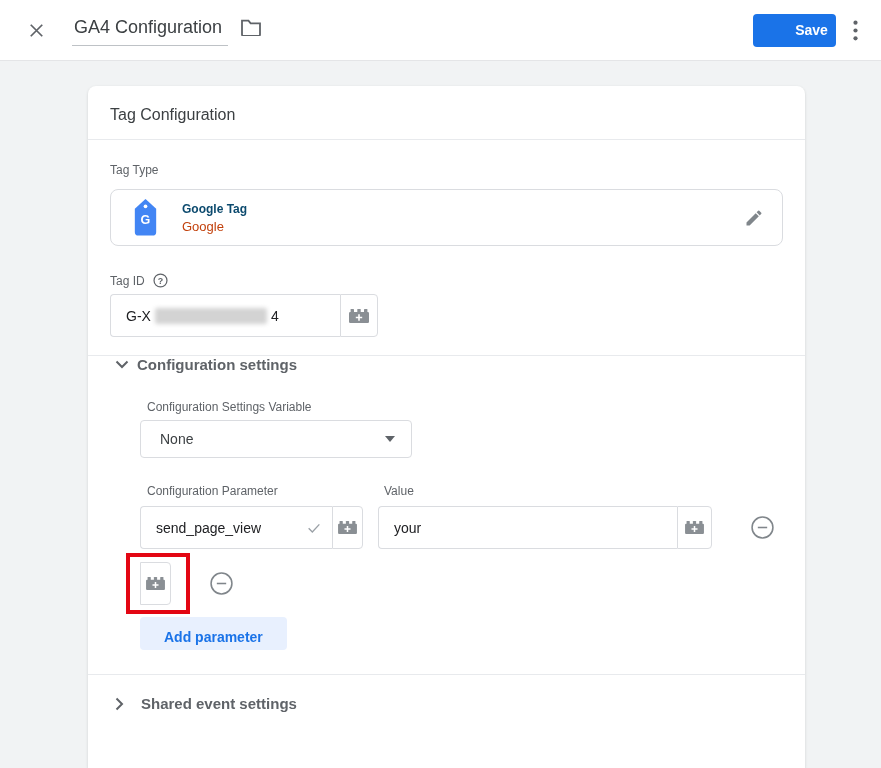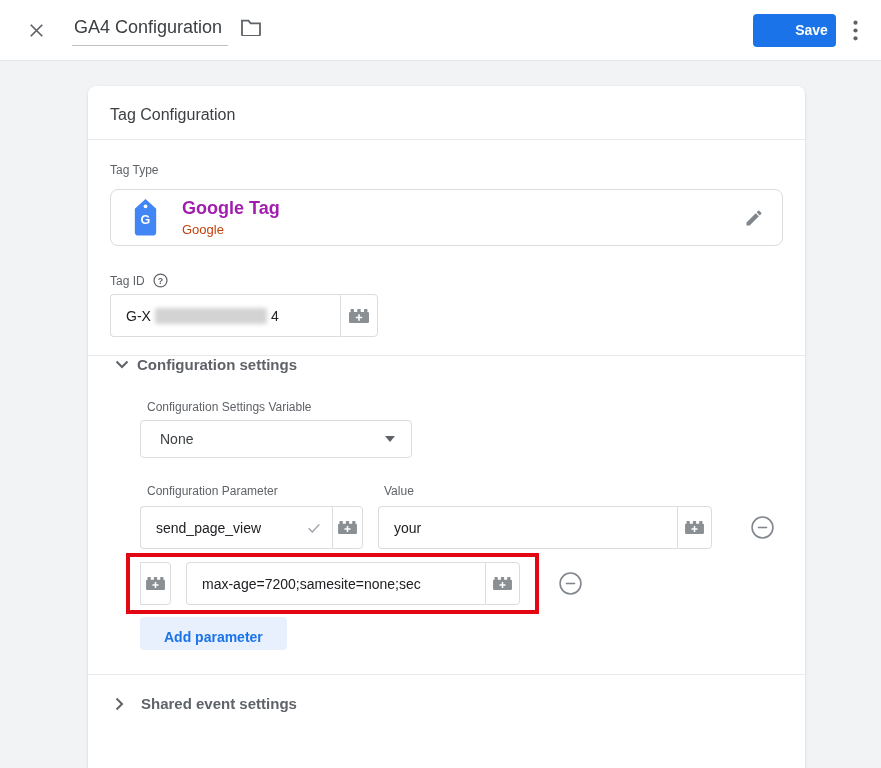--- a/index.html
+++ b/index.html
@@ -48,21 +48,21 @@
 
   .field-label { font-size:12px; color:#5f6368; }
   .tag-type-label { margin-top:23px; }
 
   .tag-type-box {
     margin-top:12px; height:57px; border:1px solid #dadce0; border-radius:8px;
     display:flex; align-items:center; padding:0 18px 0 20px; cursor:pointer;
     background:#fff;
   }
   .tag-texts { margin-left:22px; flex:1; }
-  .tag-name { font-size:18px; font-weight:bold; color:#a21caf; }
+  .tag-name { font-size:12px; font-weight:bold; color:#0c4a6e; }
   .tag-vendor { font-size:13px; color:#c2410c; margin-top:3px; }
 
   .tagid-label-row { margin-top:27px; display:flex; align-items:center; gap:8px; }
 
   .input-group { display:flex; margin-top:6px; }
   .text-input {
     height:43px; border:1px solid #dadce0; border-right:none;
     border-radius:4px 0 0 4px; display:flex; align-items:center;
     padding:0 12px 0 15px; font-size:14px; color:#202124; background:#fff;
     white-space:nowrap; overflow:hidden;
@@ -315,36 +315,20 @@
                         <rect x="2.6" y="2" width="3.4" height="4" rx="0.6"></rect>
                         <rect x="9.3" y="2" width="3.4" height="4" rx="0.6"></rect>
                         <rect x="16" y="2" width="3.4" height="4" rx="0.6"></rect>
                         <rect x="1" y="5" width="20" height="11" rx="1.2"></rect>
                       </g>
                       <path d="M11 7.3 V13.7 M7.8 10.5 H14.2" stroke="#ffffff" stroke-width="1.6" fill="none"></path>
                     </svg>
                 </span>
               </button>
             </div>
-            <div class="input-group" style="margin-top:0">
-              <div class="text-input val-input">max-age=7200;samesite=none;sec</div>
-              <button class="brick-btn val-brick">
-                <span style="display:flex">
-                  <svg width="21" height="17" viewBox="0 0 22 18">
-                      <g fill="#8a8f94">
-                        <rect x="2.6" y="2" width="3.4" height="4" rx="0.6"></rect>
-                        <rect x="9.3" y="2" width="3.4" height="4" rx="0.6"></rect>
-                        <rect x="16" y="2" width="3.4" height="4" rx="0.6"></rect>
-                        <rect x="1" y="5" width="20" height="11" rx="1.2"></rect>
-                      </g>
-                      <path d="M11 7.3 V13.7 M7.8 10.5 H14.2" stroke="#ffffff" stroke-width="1.6" fill="none"></path>
-                    </svg>
-                </span>
-              </button>
-            </div>
           </div>
           <button class="minus-btn minus-hl">
             <span style="display:flex">
               <svg width="25" height="25" viewBox="0 0 24 24">
                   <circle cx="12" cy="12" r="10" fill="none" stroke="#80868b" stroke-width="1.5"></circle>
                   <path d="M7.5 12 H16.5" stroke="#80868b" stroke-width="1.5"></path>
                 </svg>
             </span>
           </button>
         </div>

